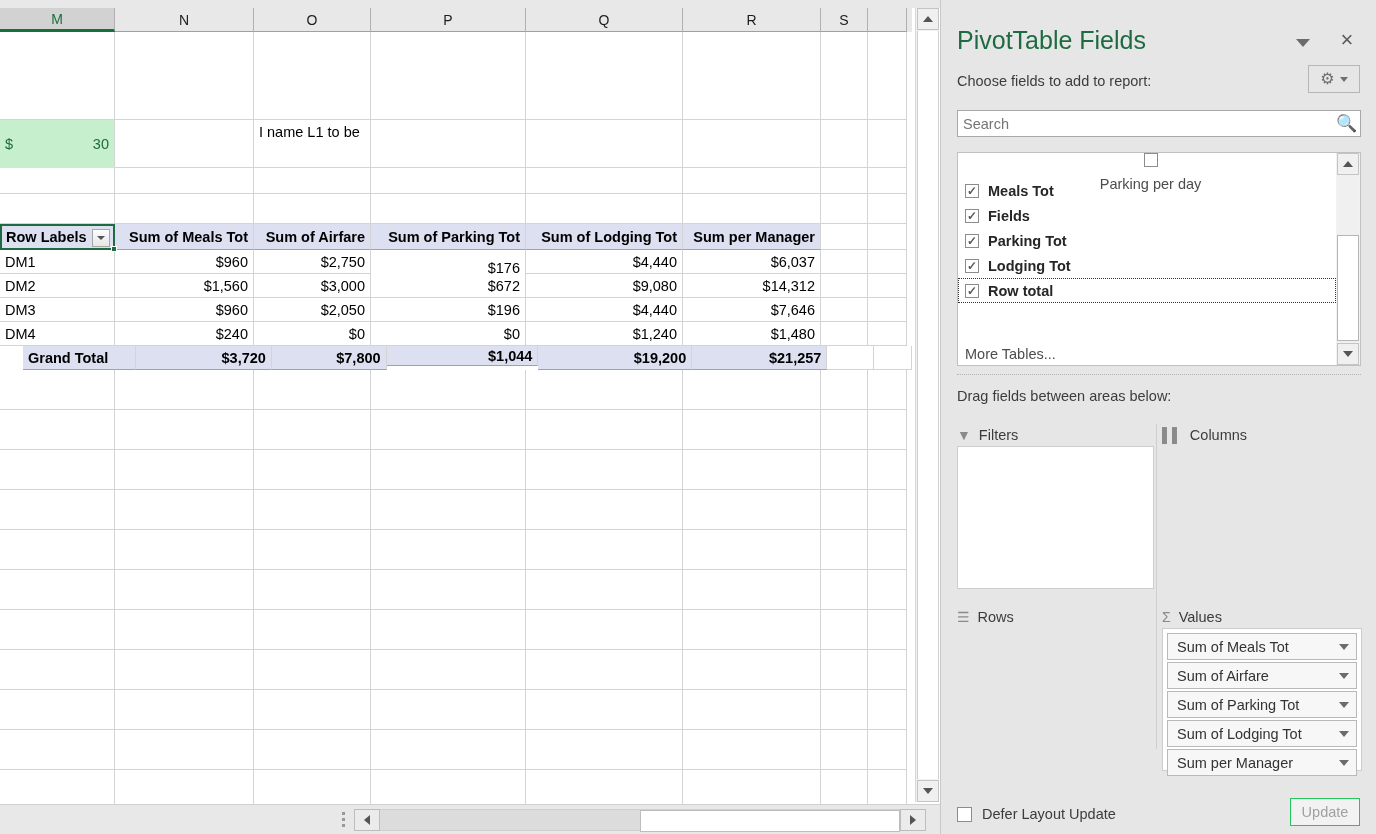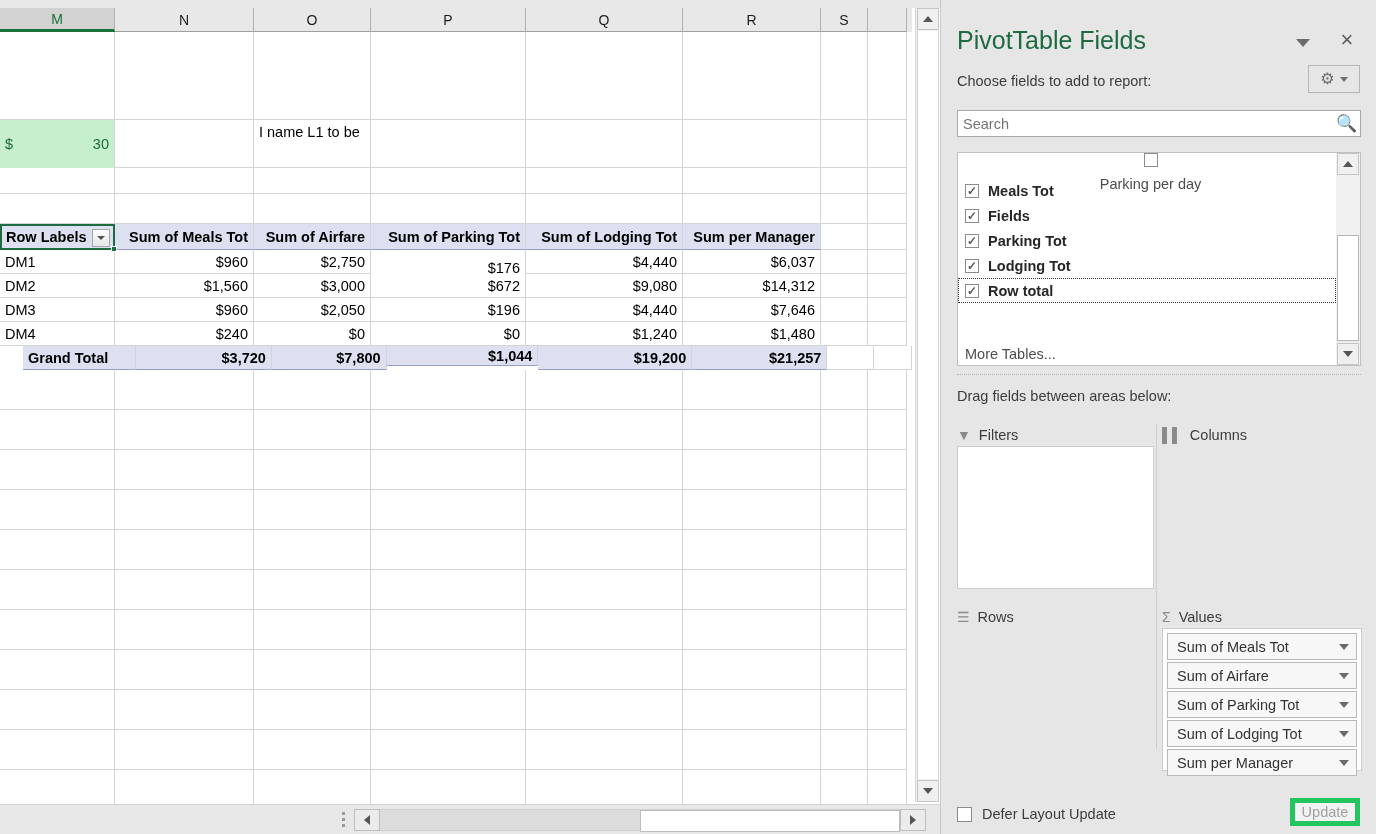--- a/index.html
+++ b/index.html
@@ -315,21 +315,21 @@
     display: flex; align-items: center; gap: 10px;
     font-size: 14.5px; color: #3c3c3c;
   }
   #defer-chk { width: 15px; height: 15px; border: 1px solid #8c8c8c; background: #fff; }
   #update-btn {
     position: absolute; right: 16px; bottom: 8px;
     width: 70px; height: 28px;
     background: #f2f2f2; color: #a0a0a0;
     display: flex; align-items: center; justify-content: center;
     font-size: 14.5px;
-    border: 5px solid #22c55e;
+    border: 1px solid #22c55e;
   }
 </style>
 </head>
 <body>
 
 <div id="app">
 
   <div id="grid-area">
     <div class="top-strip"></div>
 

